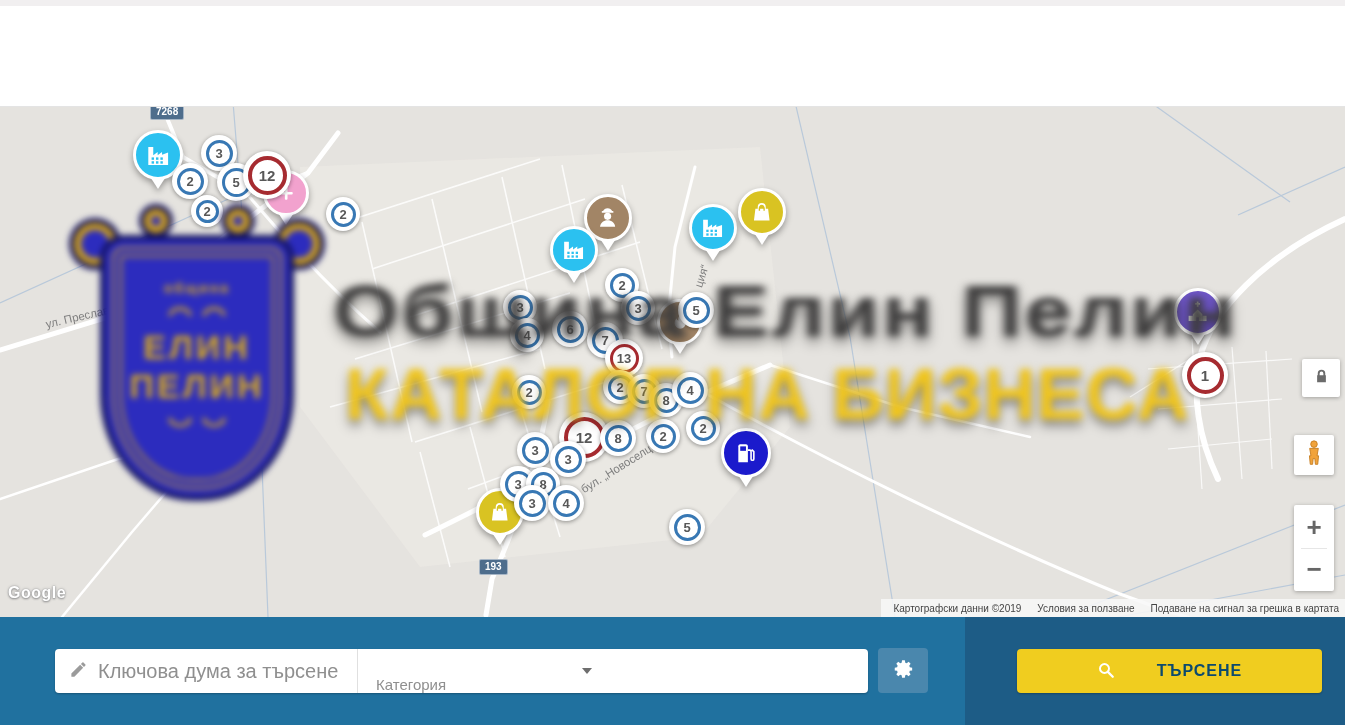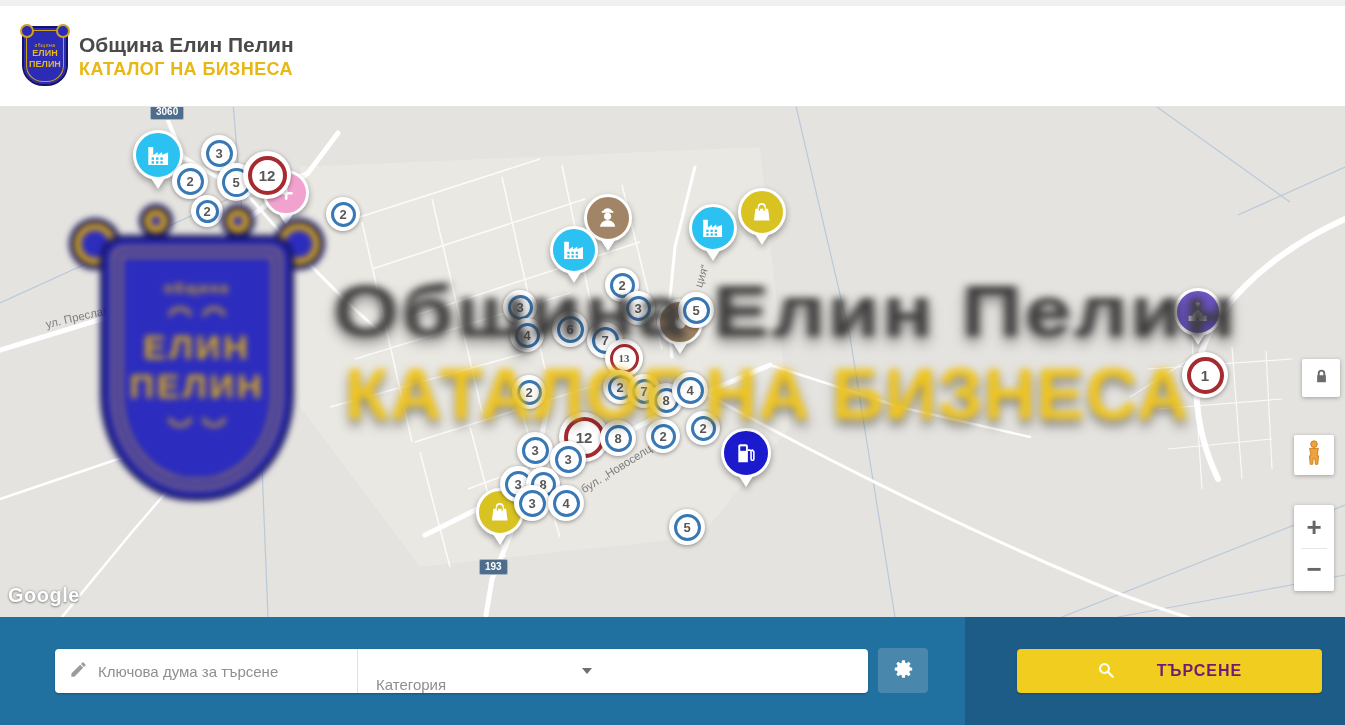--- a/index.html
+++ b/index.html
@@ -72,21 +72,21 @@
   .wm-etop { font-size:14px; font-weight:bold; color:#d8ab1f; letter-spacing:2px; }
   .wm-el { font-size:34px; font-weight:bold; color:#d8ab1f; letter-spacing:3px; line-height:1.15; }
   .wm-flourish { margin:6px 0; }
 
   
   .map-type { position:absolute; left:7px; top:430px; display:flex; z-index:20;
               box-shadow:0 1px 4px rgba(0,0,0,.3); border-radius:2px; overflow:hidden; }
   .mt-btn { background:#fff; height:37px; line-height:37px; padding:0 17px; font-size:16px; color:#6e6e6e;
             cursor:pointer; }
   .mt-btn.selected { font-weight:bold; color:#111; }
-  .glogo { position:absolute; left:8px; top:477px; z-index:20; color:#fff; font-size:20px; font-weight:bold;
+  .glogo { position:absolute; left:8px; top:477px; z-index:20; color:#fff; font-size:16px; font-weight:bold;
            letter-spacing:.5px; cursor:pointer;
            text-shadow:0 0 1px #999, 0 0 3px #aaa, 0 1px 2px #888; }
   .attrib { position:absolute; right:0; bottom:0; height:18px; z-index:20; background:rgba(248,248,248,.85);
             display:flex; align-items:center; gap:16px; padding:0 6px 0 12px; font-size:10px; color:#444; }
   .attrib span { white-space:nowrap; }
   .attrib .linkish { cursor:pointer; }
 
   .ctrl { position:absolute; background:#fff; box-shadow:0 1px 4px rgba(0,0,0,.3); z-index:20;
           display:flex; align-items:center; justify-content:center; cursor:pointer; }
   .lockbox { left:1302px; top:252px; width:38px; height:38px; border-radius:2px; }
@@ -98,52 +98,41 @@
   .zdiv { width:26px; height:1px; background:#e6e6e6; }
 
   
   .searchbar { position:absolute; left:0; top:617px; width:1345px; height:108px; background:#20719f; z-index:30; }
   .right-panel { position:absolute; right:0; top:0; width:380px; height:108px; background:#1d5c86; }
   .input-group { position:absolute; left:55px; top:32px; width:813px; height:44px; background:#fff;
                  border-radius:4px; display:flex; align-items:stretch; box-shadow:0 1px 2px rgba(0,0,0,.25); }
   .seg { display:flex; align-items:center; position:relative; }
   .seg + .seg { border-left:1px solid #e0e0e0;align-items:flex-end; }
   .seg-kw { width:302px; padding-left:14px; }
-  .seg-kw input { border:none; outline:none; font-size:15px; color:#444; width:100%; padding:0 10px;
+  .seg-kw input { border:none; outline:none; font-size:20px; color:#444; width:100%; padding:0 10px;
                   font-family:"Liberation Sans", sans-serif; }
   .seg-kw input::placeholder { color:#8f8f8f; opacity:1; }
   .seg-cat { width:255px; } .seg-loc { width:256px; }
   .seg-label { font-size:15px; color:#8f8f8f; padding-left:18px; }
   .arrow { position:absolute; right:20px; top:50%; margin-top:-3px; width:0; height:0;
            border-left:5px solid transparent; border-right:5px solid transparent; border-top:6px solid #6e6e6e; }
   .gear-btn { position:absolute; left:878px; top:31px; width:50px; height:45px; background:#4a87ad;
               border:none; border-radius:4px; display:flex; align-items:center; justify-content:center;
               cursor:pointer; }
   .search-btn { position:absolute; left:52px; top:32px; width:305px; height:44px; background:#f0cd1f;
                 border:none; border-radius:4px; display:flex; align-items:center; justify-content:center;
                 gap:10px; cursor:pointer; box-shadow:0 1px 2px rgba(0,0,0,.25); }
-  .search-btn .lbl { color:#701a75; font-size:16px; font-weight:bold; letter-spacing:1px;margin-left:32px; }
+  .search-btn .lbl { color:#0c4a6e; font-size:16px; font-weight:bold; letter-spacing:1px;margin-left:32px; }
 </style>
 </head>
 <body>
 
 <div class="page">
 
   <header>
-    <div class="brand">
-      <div class="emblem">
-        <span class="e-top">община</span>
-        <span class="e-l1">ЕЛИН</span>
-        <span class="e-l2">ПЕЛИН</span>
-      </div>
-      <div class="brand-text">
-        <div class="brand-title">Община Елин Пелин</div>
-        <div class="brand-subtitle">КАТАЛОГ НА БИЗНЕСА</div>
-      </div>
-    </div>
   </header>
 
   <div class="map">
     <svg class="roads" width="1345" height="510" viewBox="0 0 1345 510">
       <polygon points="300,60 760,40 790,320 700,430 420,460 300,300" fill="#ebe9e4" opacity="0.8"></polygon>
       <g stroke="#b9c9da" stroke-width="1.2" fill="none">
         <path d="M0,196 L237,88"></path>
         <path d="M233,-5 L248,180 L262,360 L268,510"></path>
         <path d="M795,-5 L850,230 L895,510"></path>
         <path d="M1238,108 L1345,60"></path>
@@ -186,21 +175,21 @@
           <path d="M1158,302 L1282,292"></path>
           <path d="M1168,342 L1272,332"></path>
         <path d="M1192,232 L1202,382"></path>
           <path d="M1232,240 L1242,372"></path>
           <path d="M1266,244 L1272,362"></path>
         <path d="M1130,290 L1190,252"></path>
       </g>
     </svg>
 
     <div id="badges">
-        <div class="road-badge" style="left: 150px; top: -3px;">3060</div>
+        <div class="road-badge" style="left: 150px; top: -3px;">7268</div>
         <div class="road-badge" style="left: 479px; top: 452px;">193</div>
       </div>
     <div id="labels">
         <div class="street-label" style="left: 45px; top: 204px; transform: rotate(-13deg);">ул. Преслав</div>
         <div class="street-label" style="left: 575px; top: 353px; transform: rotate(-32deg);">бул. „Новоселци“</div>
         <div class="street-label" style="left: 690px; top: 163px; transform: rotate(-72deg);">ция“</div>
       </div>
     <div id="markers">
         <div class="pin" style="left: 133px; top: 23px;">
           <div class="pin-tail" style="top:42px"></div>
@@ -353,21 +342,21 @@
         <div class="cluster" style="width: 36px; height: 36px; left: 552px; top: 204px;">
           <div class="cluster-ring" style="width: 27px; height: 27px; border: 3px solid rgb(56, 120, 180); font-size: 13px;">6</div>
         </div>
         <div class="cluster" style="width: 34px; height: 34px; left: 510px; top: 211px;">
           <div class="cluster-ring" style="width: 25px; height: 25px; border: 3px solid rgb(56, 120, 180); font-size: 13px;">4</div>
         </div>
         <div class="cluster" style="width: 36px; height: 36px; left: 587px; top: 215px;">
           <div class="cluster-ring" style="width: 27px; height: 27px; border: 3px solid rgb(56, 120, 180); font-size: 13px;">7</div>
         </div>
         <div class="cluster" style="width: 38px; height: 38px; left: 605px; top: 232px;">
-          <div class="cluster-ring" style="width: 29px; height: 29px; border: 3px solid rgb(166, 43, 48); font-size: 11px; font-family: Liberation Serif, serif;">13</div>
+          <div class="cluster-ring" style="width: 29px; height: 29px; border: 3px solid rgb(166, 43, 48); font-size: 13px;">13</div>
         </div>
         <div class="cluster" style="width: 34px; height: 34px; left: 512px; top: 268px;">
           <div class="cluster-ring" style="width: 25px; height: 25px; border: 3px solid rgb(56, 120, 180); font-size: 13px;">2</div>
         </div>
         <div class="cluster" style="width: 34px; height: 34px; left: 603px; top: 263px;">
           <div class="cluster-ring" style="width: 25px; height: 25px; border: 3px solid rgb(56, 120, 180); font-size: 13px;">2</div>
         </div>
         <div class="cluster" style="width: 34px; height: 34px; left: 627px; top: 267px;">
           <div class="cluster-ring" style="width: 25px; height: 25px; border: 3px solid rgb(56, 120, 180); font-size: 13px;">7</div>
         </div>
@@ -432,20 +421,25 @@
             <path d="M8,6 C8,16 28,16 28,6 M42,6 C42,16 62,16 62,6" stroke="#d8ab1f" stroke-width="3" fill="none"></path>
           </svg>
         </div>
       </div>
       <div class="wm-line1">Община Елин Пелин</div>
       <div class="wm-line2">КАТАЛОГ НА БИЗНЕСА</div>
     </div>
 
 
     <div class="glogo">Google</div>
+    <div class="attrib" id="attrib">
+        <span>Картографски данни ©2019</span>
+        <span class="linkish">Условия за ползване</span>
+        <span class="linkish">Подаване на сигнал за грешка в картата</span>
+      </div>
 
     <div class="ctrl lockbox">
       <span>
         <svg viewBox="0 0 24 24" width="15" height="15" fill="#6b6b6b">
           <path d="M6 10V7a6 6 0 0 1 12 0v3h1v11H5V10zm3 0h6V7a3 3 0 0 0-6 0z"></path>
         </svg>
       </span>
     </div>
     <div class="ctrl pegman">
       <span>

